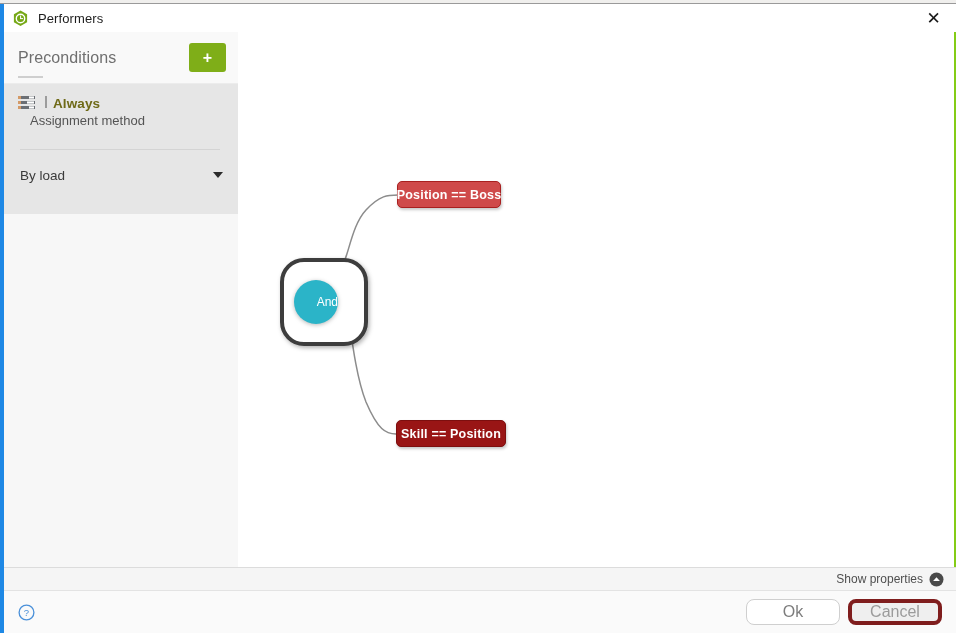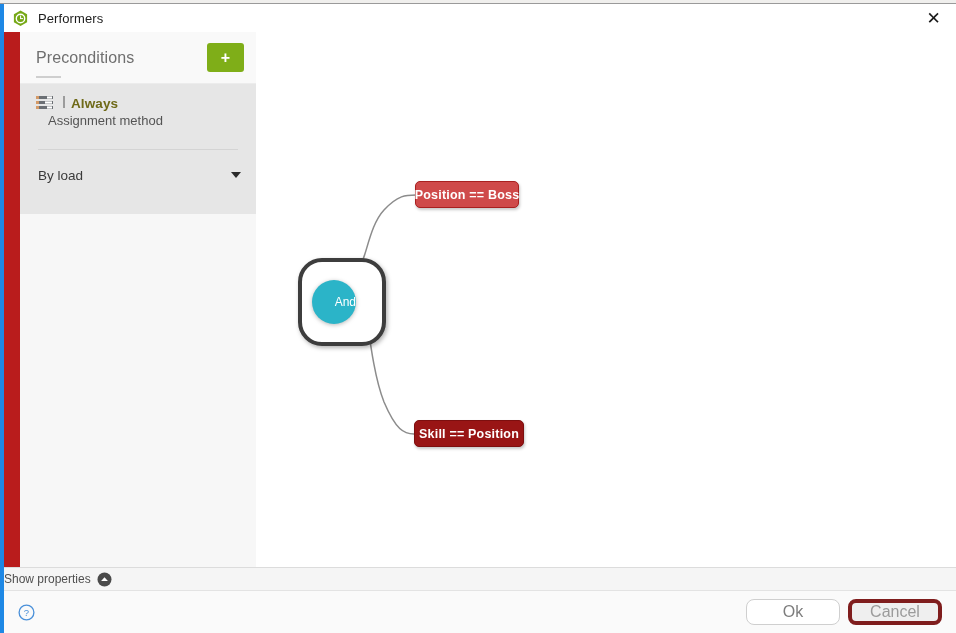--- a/index.html
+++ b/index.html
@@ -13,21 +13,21 @@
     overflow: hidden;
     background: #ffffff;
     font-family: "Liberation Sans", sans-serif;
     -webkit-font-smoothing: antialiased;
   }
 
   #app {
     position: relative;
     width: 956px;
     height: 633px;
-    background: #b91c1c;
+    background: #84cc16;
     box-sizing: border-box;
   }
 
   
   .behind-strip {
     position: absolute;
     left: 0; top: 0;
     width: 956px; height: 3px;
     background: #f0efed;
     overflow: hidden;
@@ -91,21 +91,21 @@
     font-size: 17px;
     color: #191919;
     line-height: 1;
     cursor: pointer;
     user-select: none;
   }
 
   
   .body-area {
     position: absolute;
-    left: 20px; top: 32px;
+    left: 2px; top: 32px;
     width: 812px; height: 535px;
     background: #ffffff;
   }
 
   
   .sidebar {
     position: absolute;
     left: 0; top: 0;
     width: 236px; height: 535px;
     background: #f7f7f7;
@@ -266,21 +266,21 @@
   .props-bar {
     position: absolute;
     left: 4px; top: 567px;
     width: 952px; height: 24px;
     background: #f5f5f5;
     border-top: 1px solid #dcdcdc;
     border-bottom: 1px solid #e3e3e3;
     box-sizing: border-box;
     display: flex;
     align-items: center;
-    justify-content: flex-start;
+    justify-content: flex-end;
     padding-right: 12px;
   }
   .props-label {
     font-size: 12px;
     color: #4f4f4f;
     margin-right: 6px;
     cursor: pointer;
   }
   .props-toggle-icon {
     width: 15px; height: 15px;

